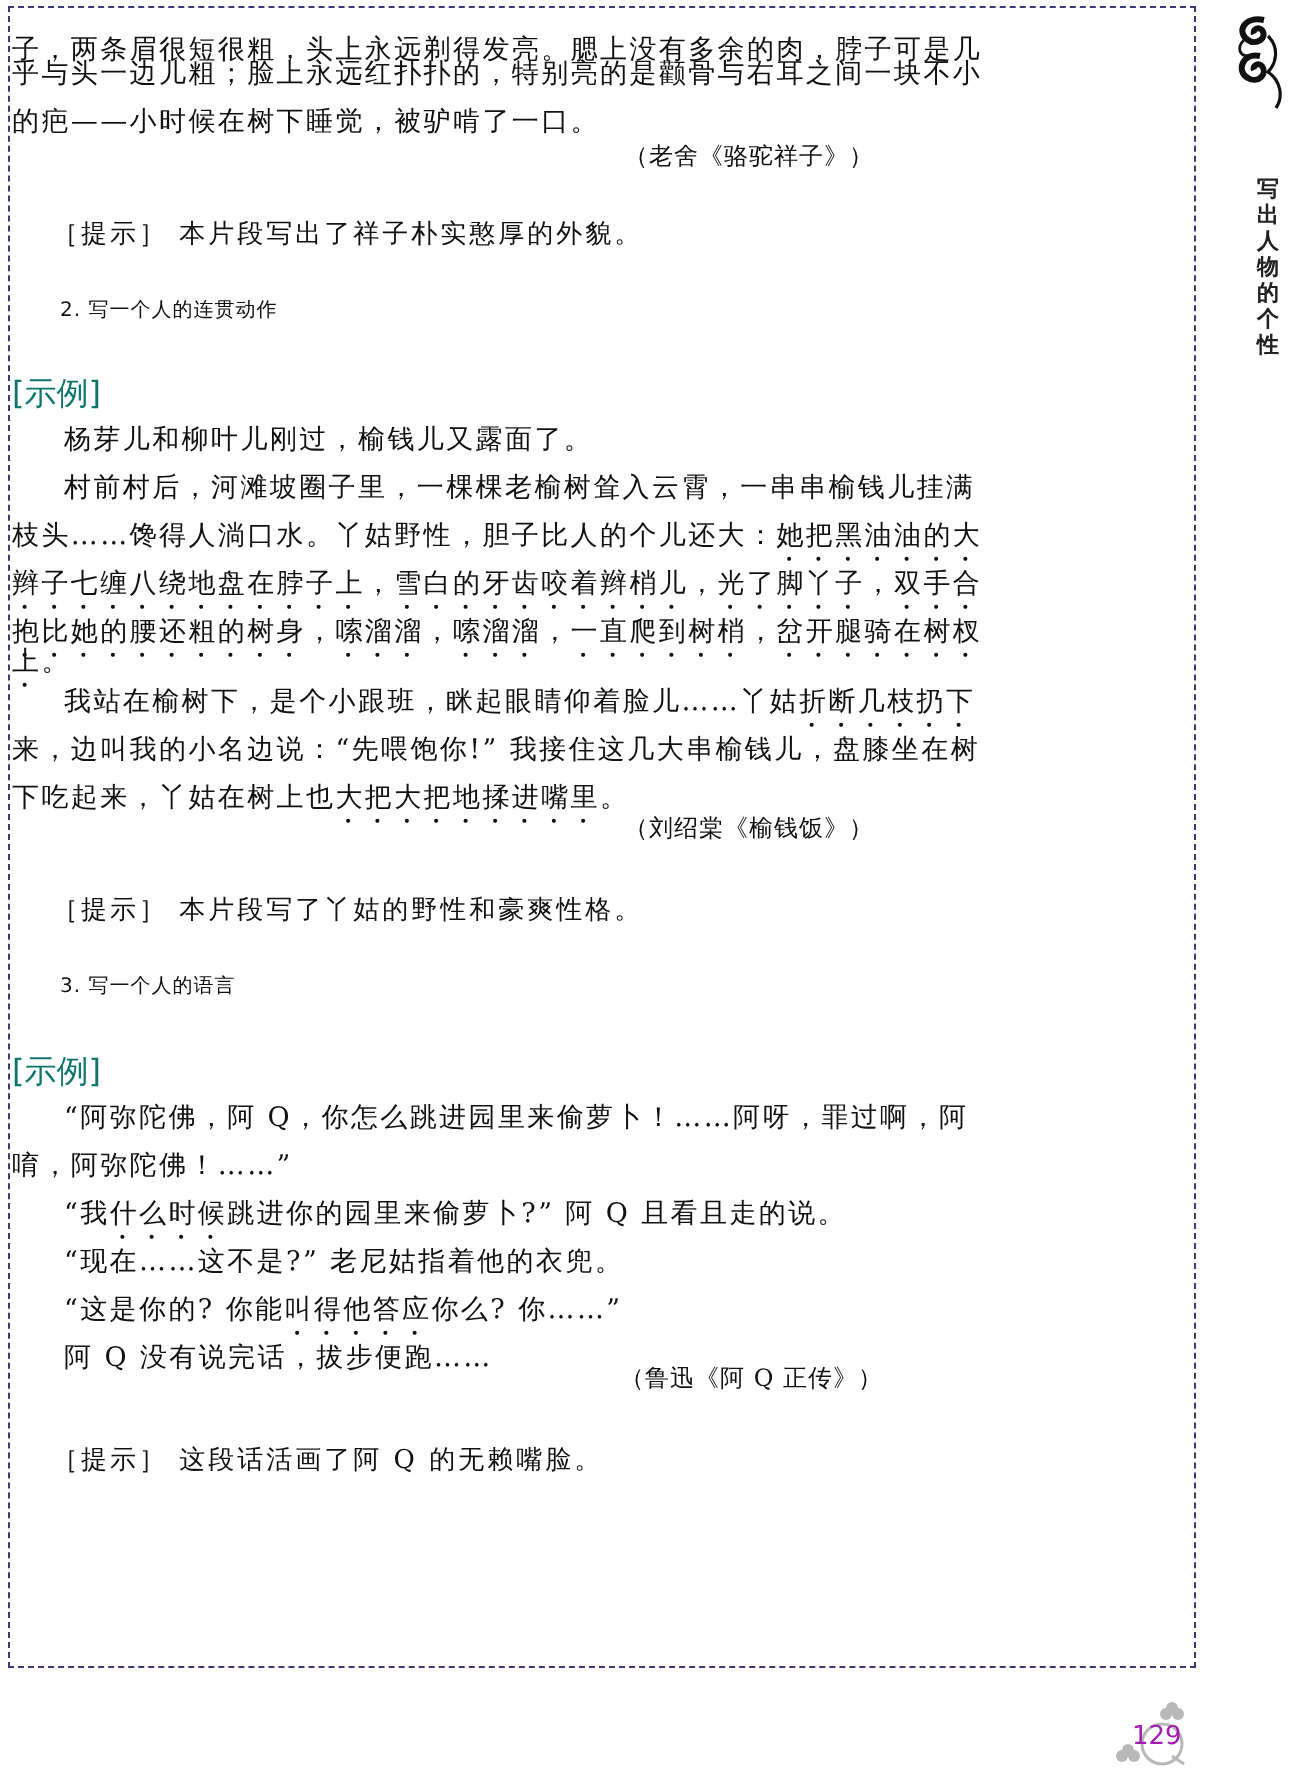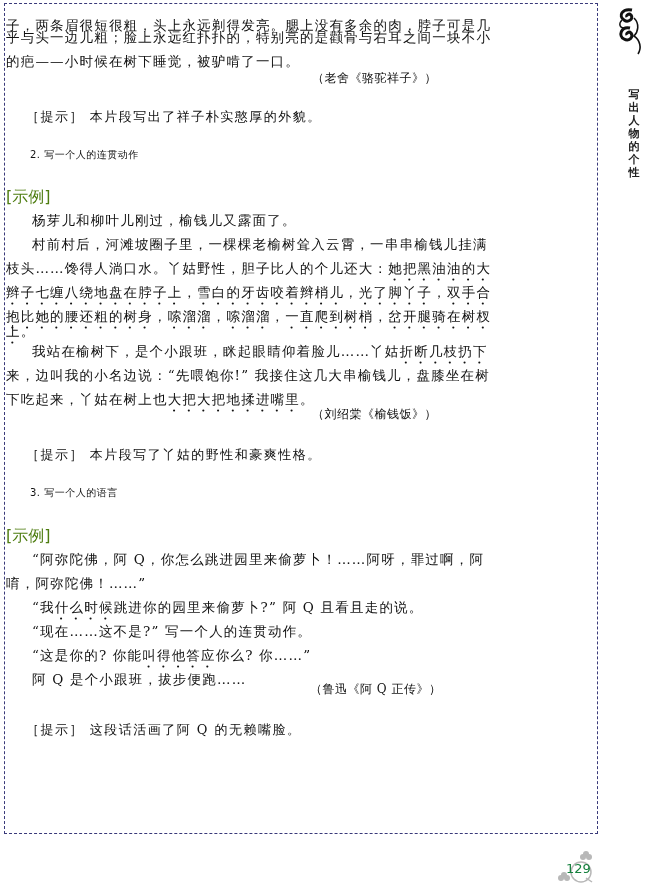--- a/index.html
+++ b/index.html
@@ -5,26 +5,26 @@
   html, body { margin:0; padding:0; background:#ffffff; }
   body { width:650px; height:889px; position:relative; overflow:hidden;
          font-family:"DejaVu Serif","Liberation Serif",serif; color:#111; }
   .frame { position:absolute; left:4px; top:3px; width:594px; height:831px;
            border:1.5px dashed #3a3a7a; border-top-style:dashed; box-sizing:border-box; }
   .line { position:absolute; left:6px; font-size:13.5px; white-space:nowrap; letter-spacing:1.2px; line-height:18px; }
   .indent { left:32px; }
   .cite { position:absolute; font-size:12px; white-space:nowrap; letter-spacing:0.5px;text-align:right; }
   .tip { position:absolute; left:26px; font-size:13px; white-space:nowrap; letter-spacing:1.5px; }
   .heading { position:absolute; left:30px; font-family:"DejaVu Sans","Liberation Sans",sans-serif; font-size:10px; white-space:nowrap; letter-spacing:0.5px; }
-  .example { position:absolute; left:6px; font-family:"DejaVu Sans","Liberation Sans",sans-serif; font-size:16px; white-space:nowrap; color:#4d7c0f; }
+  .example { position:absolute; left:6px; font-family:"DejaVu Sans","Liberation Sans",sans-serif; font-size:16px; white-space:nowrap; color:#0f766e; }
   .emph { text-emphasis: dot; -webkit-text-emphasis: dot; text-emphasis-position: under right; -webkit-text-emphasis-position: under; }
   .side { position:absolute; left:626px; top:88px; width:16px; font-family:"DejaVu Sans","Liberation Sans",sans-serif;
           font-size:11px; line-height:13px; color:#222; text-align:center;font-weight:bold; }
   .ornament { position:absolute; left:612px; top:6px; width:34px; height:50px; }
-  .pagenum { position:absolute; left:566px; top:861px; font-family:"DejaVu Sans","Liberation Sans",sans-serif; font-size:13px; color:#15803d; }
+  .pagenum { position:absolute; left:566px; top:861px; font-family:"DejaVu Sans","Liberation Sans",sans-serif; font-size:13px; color:#a21caf; }
   .pagedeco { position:absolute; left:556px; top:848px; width:46px; height:40px; }
 </style>
 </head>
 <body>
 
 <div class="frame"></div>
 
 <div class="line" style="top:16px">子，两条眉很短很粗，头上永远剃得发亮。腮上没有多余的肉，脖子可是几</div>
 <div class="line" style="top:28px">乎与头一边儿粗；脸上永远红扑扑的，特别亮的是颧骨与右耳之间一块不小</div>
 <div class="line" style="top:52px">的疤——小时候在树下睡觉，被驴啃了一口。</div>
@@ -68,25 +68,25 @@
 </div>
 
 <div class="heading" style="top:486px">3.  写一个人的语言</div>
 <div class="example" style="top:526px">[示例]</div>
 
 <div class="line indent" style="top:550px">“阿弥陀佛，阿 Q，你怎么跳进园里来偷萝卜！……阿呀，罪过啊，阿</div>
 <div class="line" style="top:574px">唷，阿弥陀佛！……”</div>
 <div class="line indent" style="top:598px">
   <span>“我</span><span class="emph">什么时候</span><span>跳进你的园里来偷萝卜?” 阿 Q 且看且走的说。</span>
 </div>
-<div class="line indent" style="top:622px">“现在……这不是?” 写一个人的连贯动作。</div>
+<div class="line indent" style="top:622px">“现在……这不是?” 老尼姑指着他的衣兜。</div>
 <div class="line indent" style="top:646px">
   <span>“这是你的? 你能</span><span class="emph">叫得他答应</span><span>你么? 你……”</span>
 </div>
-<div class="line indent" style="top:670px">阿 Q 是个小跟班，拔步便跑……</div>
+<div class="line indent" style="top:670px">阿 Q 没有说完话，拔步便跑……</div>
 <div class="cite" style="left:310px;top:681px">（鲁迅《阿 Q 正传》）</div>
 
 <div class="tip" style="top:721px">
   <span>［提示］</span>
   <span>这段话活画了阿 Q 的无赖嘴脸。</span>
 </div>
 
 <svg class="ornament" viewBox="0 0 34 50">
   <path d="M20 4 C10 2 6 10 12 14 C16 17 22 13 19 9 C17 7 14 9 15 11" fill="none" stroke="#111" stroke-width="3"></path>
   <path d="M18 22 C9 20 6 30 12 33 C17 36 22 31 19 27 C17 25 14 27 15 29" fill="none" stroke="#111" stroke-width="3"></path>

